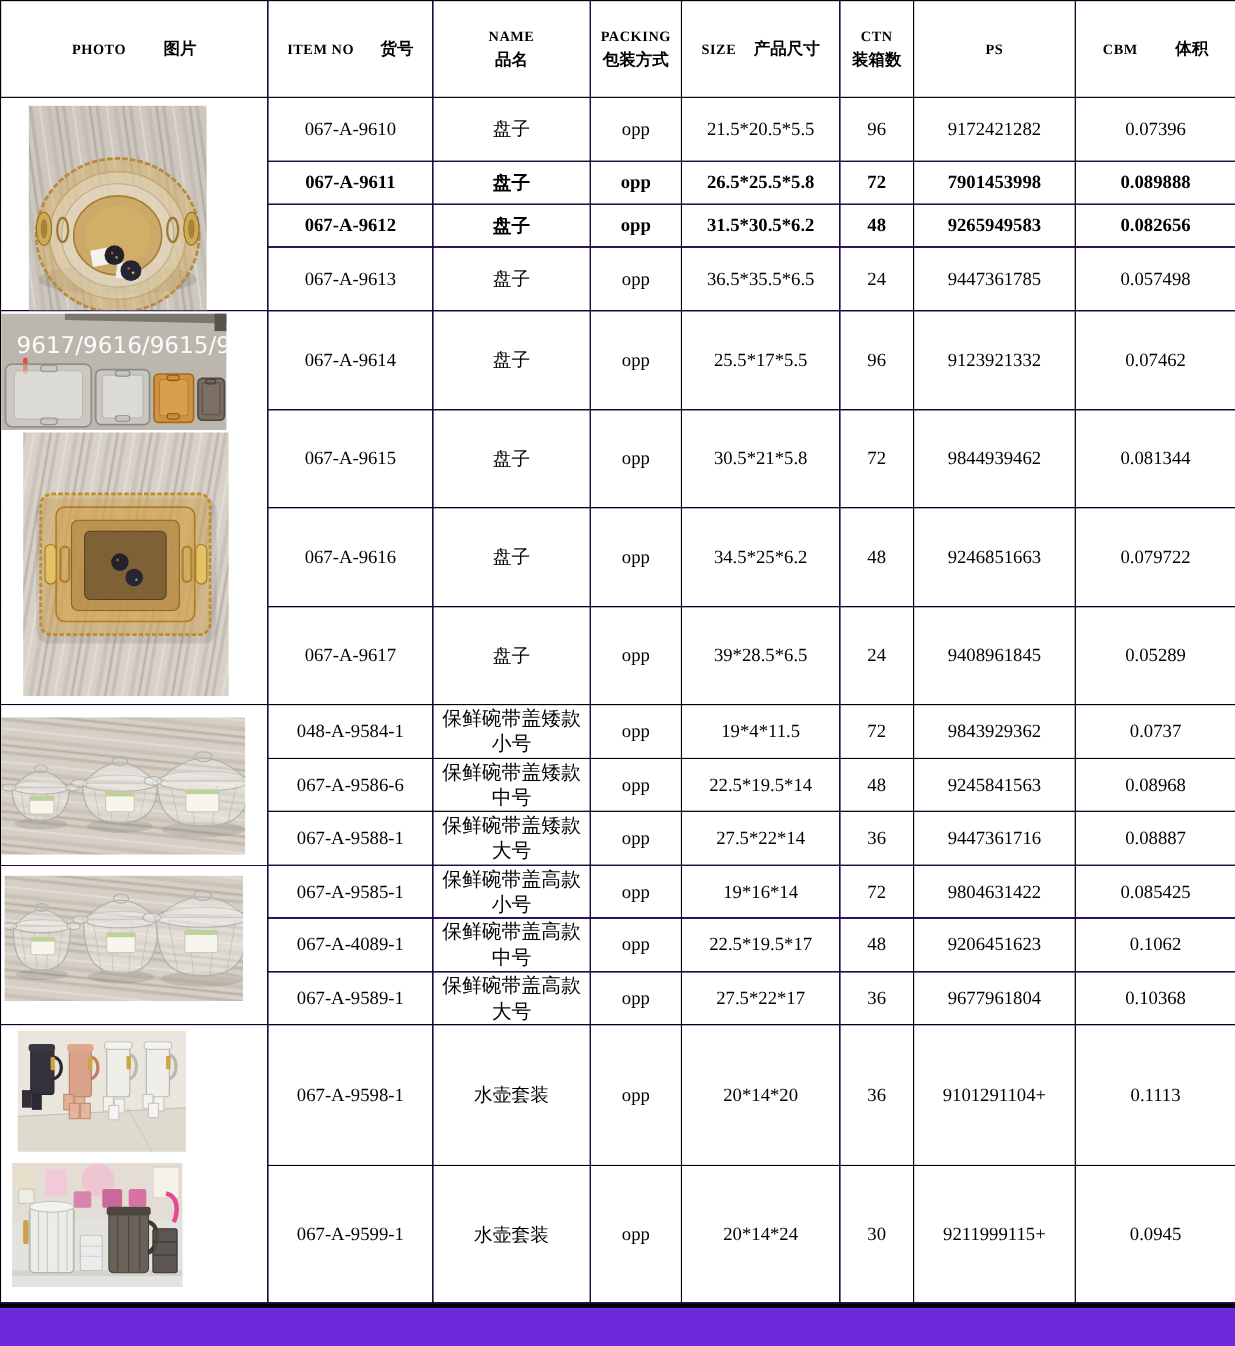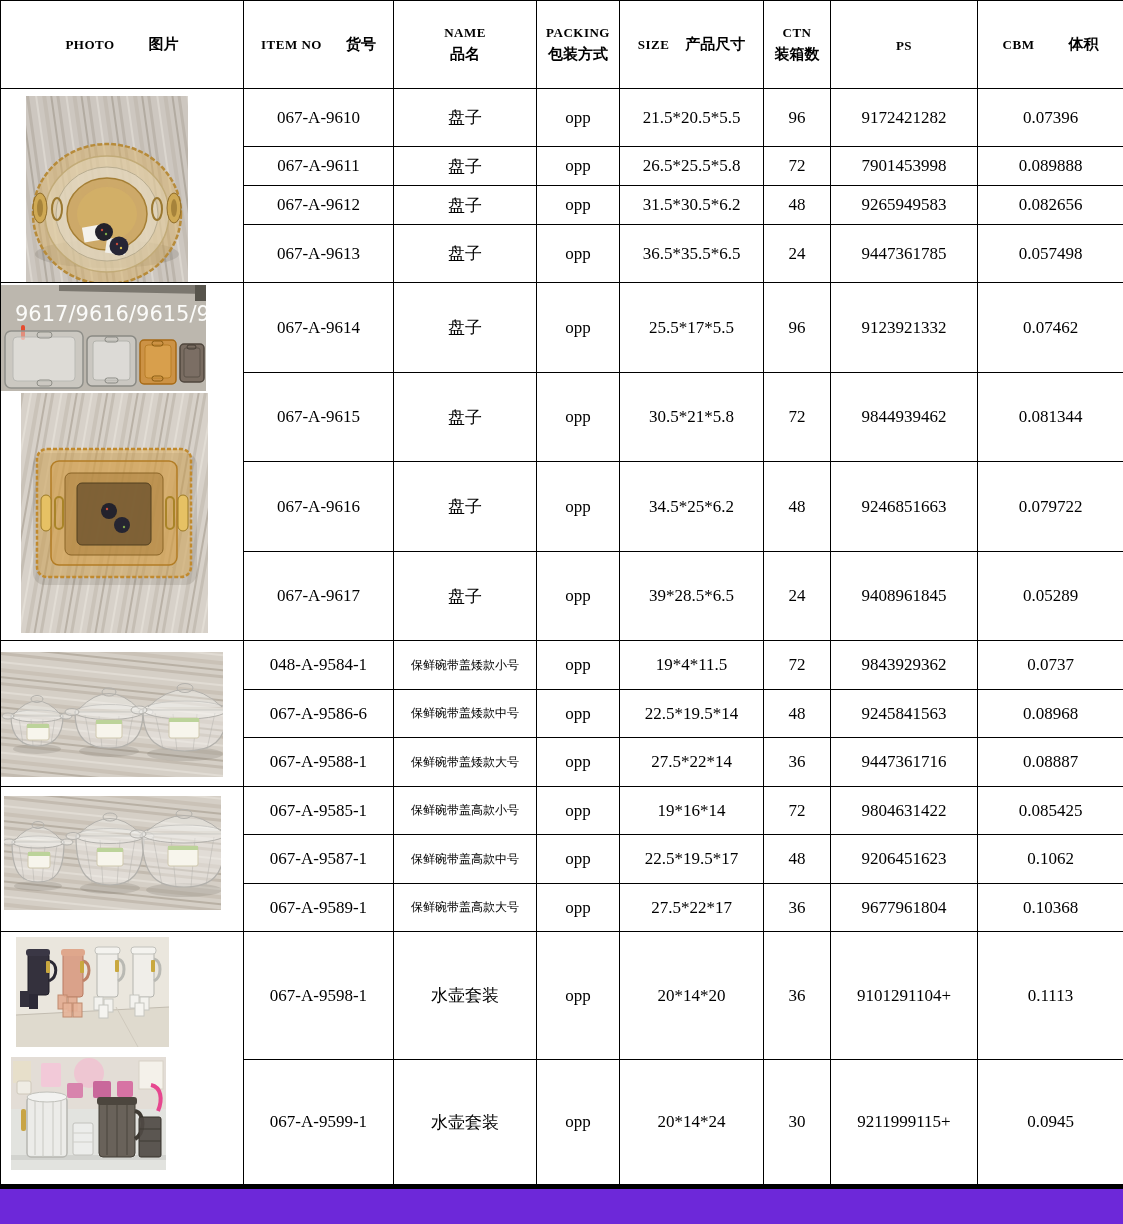--- a/index.html
+++ b/index.html
@@ -9,22 +9,22 @@
   .grid td,.grid th{border:1px solid #000;padding:0;overflow:hidden;background:#fff;}
   .grid th{font-weight:bold;vertical-align:middle;}
   .hrow{display:flex;align-items:center;justify-content:center;gap:34px;}
   .hrow.tight{gap:24px;}
   .hcol{display:flex;flex-direction:column;align-items:center;gap:4px;}
   .hwrap{display:flex;flex-wrap:wrap;justify-content:center;align-items:center;
          column-gap:16px;row-gap:2px;width:112px;margin:16px auto;}
   .en{font-size:13px;letter-spacing:.5px;font-family:"Liberation Serif",serif;}
   .zh{font-size:15px;}
   td.c{text-align:center;vertical-align:middle;font-size:17px;}
-  td.c.nm{font-size:12px;line-height:23px;padding:0 4px;}
-  .rh88{height:88px;} .r58{height:58px;} .r57{height:39px;}
+  td.c.nm{font-size:18px;line-height:23px;padding:0 4px;}
+  .rh88{height:88px;} .r58{height:58px;} .r57{height:39px;font-weight:bold;}
   .r90{height:90px;} .r89{height:89px;} .r49{height:49px;} .r48{height:48px;}
   .r128{height:128px;} .r125{height:125px;}
   td.photo-cell{position:relative;vertical-align:top;}
   .ph{position:absolute;}
   .ph svg{display:block;}
   .botbar{height:4px;background:#000;width:1123px;}
 </style>
 </head>
 <body>
 
@@ -393,21 +393,21 @@
   </td>
   <td class="c">067-A-9585-1</td>
   <td class="c nm">保鲜碗带盖高款小号</td>
   <td class="c">opp</td>
   <td class="c">19*16*14</td>
   <td class="c">72</td>
   <td class="c">9804631422</td>
   <td class="c">0.085425</td>
 </tr>
 <tr class="r49">
-  <td class="c">067-A-9587-1</td>
+  <td class="c">067-A-4089-1</td>
   <td class="c nm">保鲜碗带盖高款中号</td>
   <td class="c">opp</td>
   <td class="c">22.5*19.5*17</td>
   <td class="c">48</td>
   <td class="c">9206451623</td>
   <td class="c">0.1062</td>
 </tr>
 <tr class="r48">
   <td class="c">067-A-9589-1</td>
   <td class="c nm">保鲜碗带盖高款大号</td>

